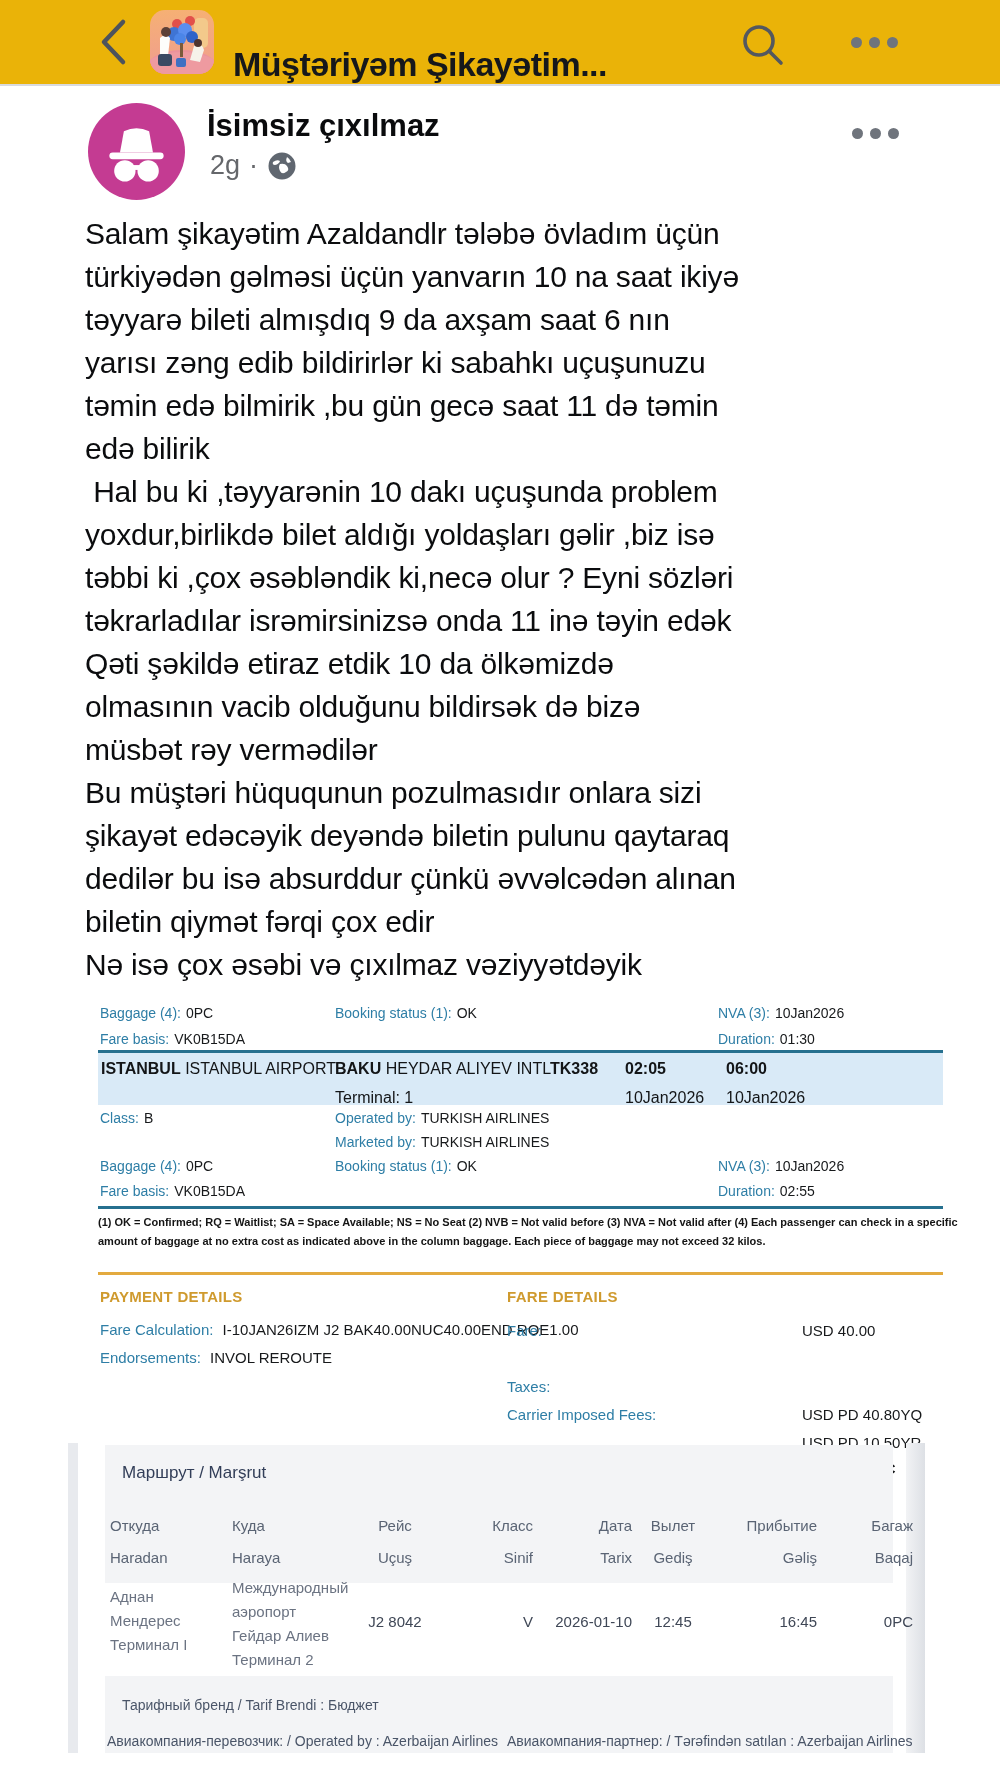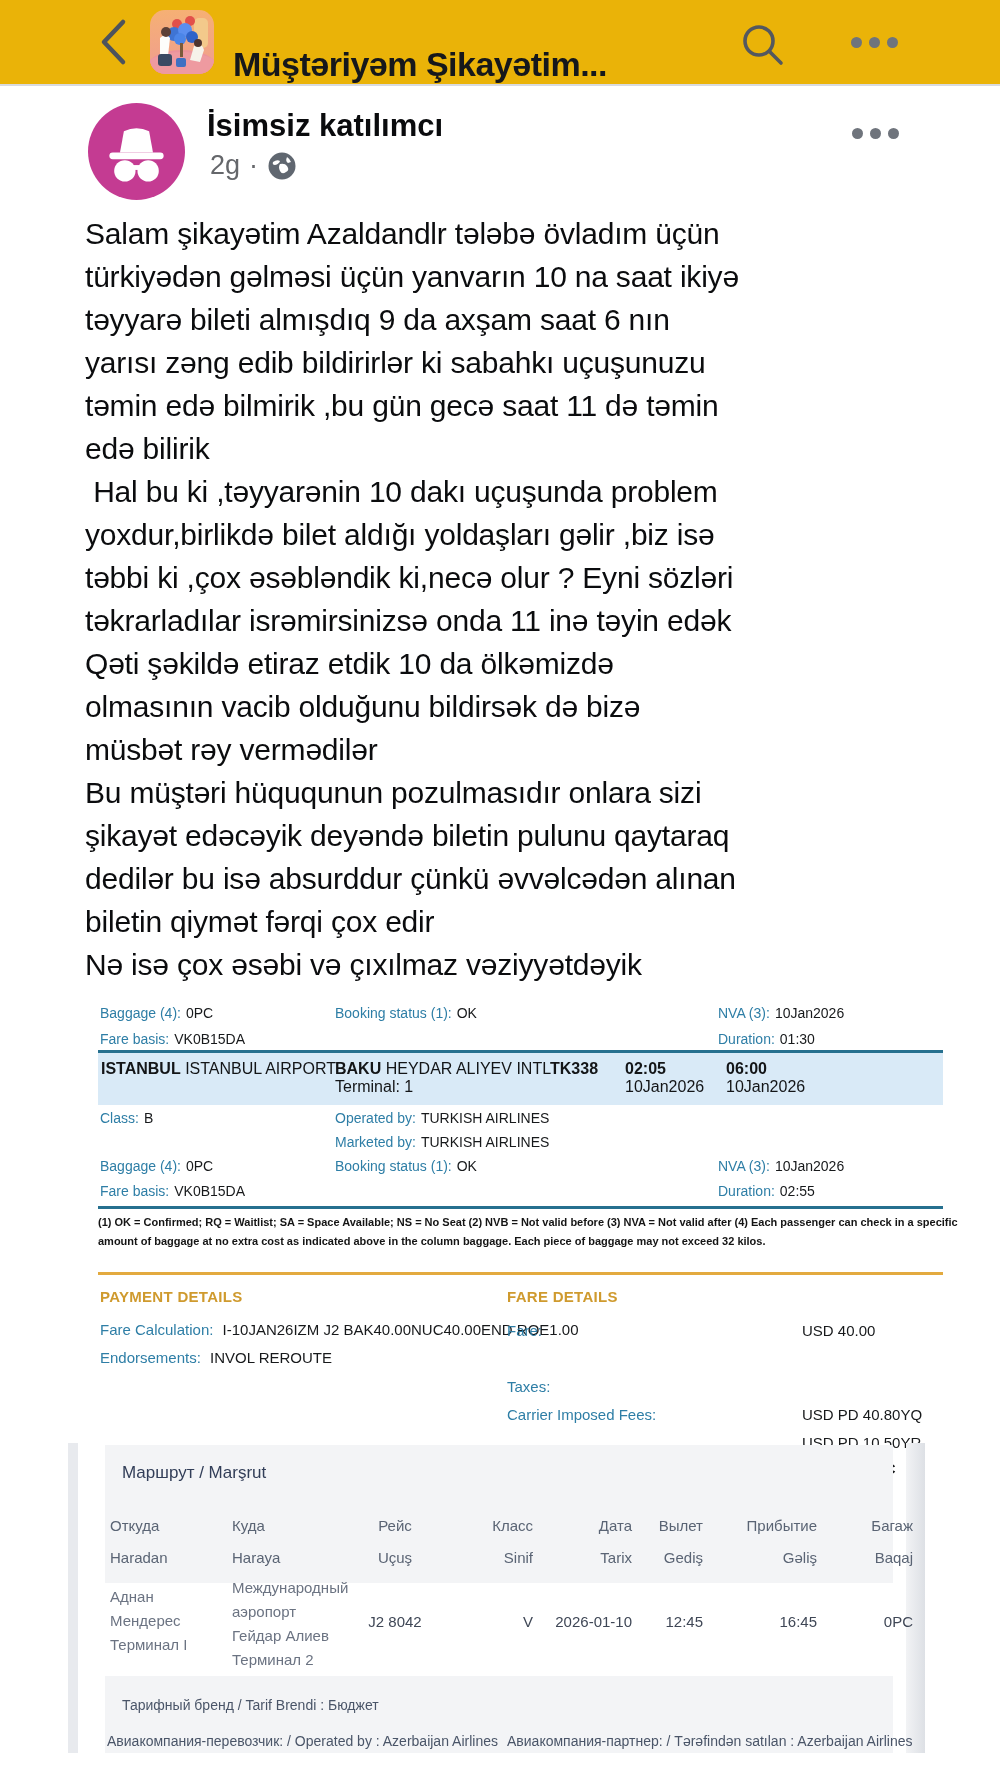--- a/index.html
+++ b/index.html
@@ -24,38 +24,38 @@
          color:#0b0c0e;white-space:pre-wrap;letter-spacing:-.2px}
   
   #tk{position:absolute;left:85px;top:1000px;width:900px;font-size:14px}
   #tk .row{position:absolute;white-space:nowrap}
   .lbl{color:#2e7ea6}
   .val{color:#17191b;margin-left:5px}
   .tline{position:absolute;left:13px;width:845px;height:3px;background:#26708f}
   .gline{position:absolute;left:13px;width:845px;height:3px;background:#e3aa3f}
   #bluerow{position:absolute;left:13px;top:53px;width:845px;height:52px;background:#d9eaf7}
   #bluerow .cell{position:absolute;top:7px;white-space:nowrap;color:#131517;font-size:16px}
-  #bluerow .l2{display:block;margin-top:0;font-weight:400}
+  #bluerow .l2{display:block;margin-top:11px;font-weight:400}
   .b{font-weight:700}
   #footnote{position:absolute;left:13px;top:213px;width:866px;font-size:11px;font-weight:700;
             line-height:19px;color:#141414}
   .paytitle{position:absolute;top:288px;font-size:15px;font-weight:700;color:#cf9a2e;letter-spacing:.3px}
   #payleft{position:absolute;left:15px;top:316px;width:505px;font-size:15px;line-height:28px}
   .frow{position:absolute;white-space:nowrap;font-size:15px}
   
   #rc-lbar{position:absolute;left:68px;top:1443px;width:10px;height:310px;background:#e8eaee}
   #rc-rbar{position:absolute;left:906px;top:1443px;width:19px;height:310px;background:linear-gradient(to right,#f2f3f5,#dde0e5)}
   #rcard{position:absolute;left:105px;top:1445px;width:788px;height:308px;background:#fff;color:#47505f;font-size:15px}
   #rc-head{position:absolute;left:0;top:0;width:788px;height:138px;background:#f3f4f6}
   #rc-title{position:absolute;left:17px;top:18px;font-size:17px;color:#323e58}
   .rhdr{position:absolute;left:0;width:788px;color:#5a6474}
   .rhdr span,.rvals span{position:absolute;white-space:nowrap}
   .c0{left:5px;width:115px}.c1{left:127px;width:110px}
   .c2{left:240px;width:100px;text-align:center}.c3{left:348px;width:80px;text-align:right}
-  .c4{left:427px;width:100px;text-align:right}.c5{left:498px;width:100px;text-align:right}
+  .c4{left:427px;width:100px;text-align:right}.c5{left:518px;width:100px;text-align:center}
   .c6{left:592px;width:120px;text-align:right}.c7{left:708px;width:100px;text-align:right}
   #rc-from{position:absolute;left:5px;top:140px;line-height:24px;color:#6b7382;white-space:pre-line}
   #rc-to{position:absolute;left:127px;top:131px;line-height:24px;color:#6b7382;white-space:pre-line}
   .rvals{position:absolute;left:0;top:168px;width:788px;color:#3f4756}
   #rc-band{position:absolute;left:0;top:231px;width:788px;height:77px;background:#f3f4f6}
   #rc-tariff{position:absolute;left:17px;top:21px;font-size:14px;color:#4a5568;white-space:nowrap}
   #rc-op{position:absolute;left:2px;top:57px;font-size:14px;color:#4a5568;white-space:nowrap}
   #rc-pa{position:absolute;left:402px;top:57px;font-size:14px;color:#4a5568;white-space:nowrap}
 </style>
 </head>
@@ -108,21 +108,21 @@
 
   <section>
     <svg id="avatar" viewBox="0 0 100 100">
       <circle cx="50" cy="50" r="50" fill="#c43b92"></circle>
       <path d="M33 51 L37 29 Q50 23 63 29 L67 51 Z" fill="#fff"></path>
       <rect x="22" y="51" width="56" height="7" rx="3.5" fill="#fff"></rect>
       <circle cx="38" cy="70" r="11" fill="#fff"></circle>
       <circle cx="62" cy="70" r="11" fill="#fff"></circle>
       <rect x="44" y="64" width="12" height="5" fill="#fff"></rect>
     </svg>
-    <div id="author">İsimsiz katılımcı</div>
+    <div id="author">İsimsiz çıxılmaz</div>
     <div id="meta">
       <span>2g</span>
       <span>·</span>
       <svg width="30" height="30" viewBox="0 0 30 30">
         <circle cx="15" cy="15" r="12.5" fill="#606770"></circle>
         <circle cx="15" cy="15" r="12.5" fill="none" stroke="#606770" stroke-width="2"></circle>
         <path d="M6 11 q4 -3 7 -1 q-1 3 -5 4 q-3 0 -2 -3 Z" fill="#fff"></path>
         <path d="M13 13 q5 -1 7 2 q3 4 -1 6 q-4 3 -6 -1 q-2 -4 0 -7 Z" fill="#fff"></path>
         <path d="M20 6 q3 2 4 5 l-3 1 q-3 -2 -1 -6 Z" fill="#fff"></path>
       </svg>

